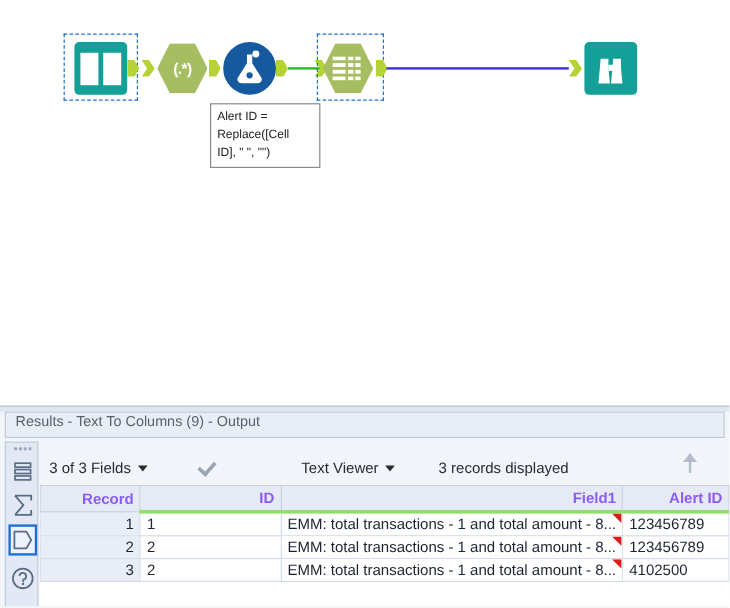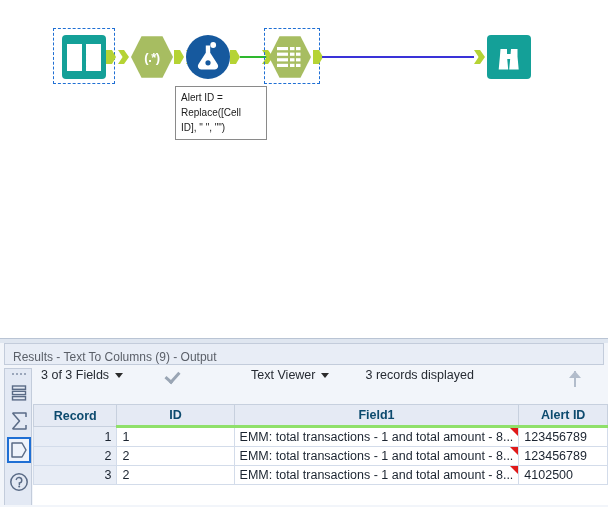--- a/index.html
+++ b/index.html
@@ -116,21 +116,21 @@
     position: absolute; left: 0; top: 0; width: 608px; height: 5px;
     background: #dfe6f0;
     border-top: 1px solid #b9c4d4;
     cursor: row-resize;
   }
   .panel-title {
     position: absolute; left: 4px; top: 5px;
     width: 600px; height: 22px;
     background: #e8edf6;
     border: 1px solid #c3ccdb;
-    display: flex; align-items: flex-end;
+    display: flex; align-items: flex-start;
     padding-left: 8px;
     font-size: 12px; color: #5a5f68;
   }
 
   
   .rail {
     position: absolute; left: 4px; top: 30px;
     width: 28px; height: 137px;
     background: #e3e9f4;
     border: 1px solid #c3ccdb;
@@ -150,21 +150,21 @@
   .rail-btn.selected {
     border: 2px solid #1f6fd4;
     background: #eef3fb;
   }
 
   
   .toolbar {
     position: absolute; left: 33px; top: 30px;
     width: 571px; height: 29px;
     background: #f2f5fa;
-    display: flex; align-items: flex-start;
+    display: flex; align-items: flex-end;
     font-size: 12.5px; color: #262b33; gap: 32px;
   }
   .tb-item { display: flex; align-items: center; white-space: nowrap; }
   .caret {
     width: 0; height: 0;
     border-left: 4px solid transparent;
     border-right: 4px solid transparent;
     border-top: 5px solid #2b2b2b;
     margin: 0 4px 0 6px;
   }
@@ -216,25 +216,25 @@
     border-collapse: collapse;
     table-layout: fixed;
     font-size: 12.5px;
     color: #1b2430;
   }
   table.data th {
     background: #e5eaf4;
     border: 1px solid #c7d0de;
     border-bottom: 3px solid #8fe06a;
     font-weight: bold;
-    text-align: center;
+    text-align: right;
     padding: 3px 5px;
     height: 21px;
     font-size: 12.5px;
-    color: #0c4a6e;
+    color: #8b5cf6;
   }
   table.data th.rec-head {
     border-bottom: 1px solid #c7d0de;
     background: #e5eaf4;
   }
   table.data td {
     border: 1px solid #d3dcea;
     padding: 2px 5px;
     height: 18px;
     background: #ffffff;

